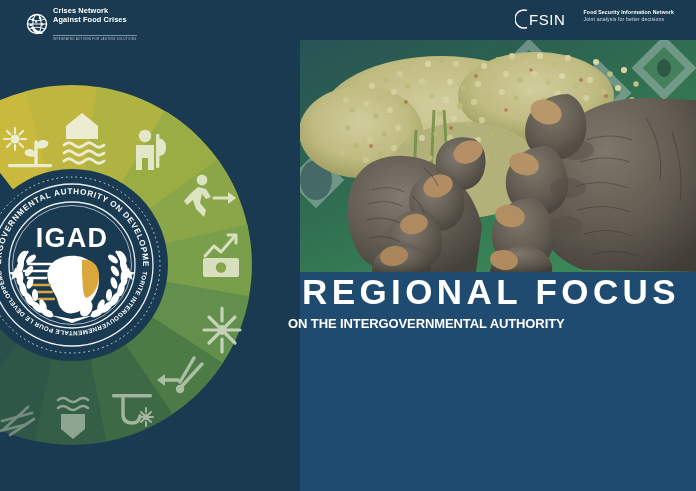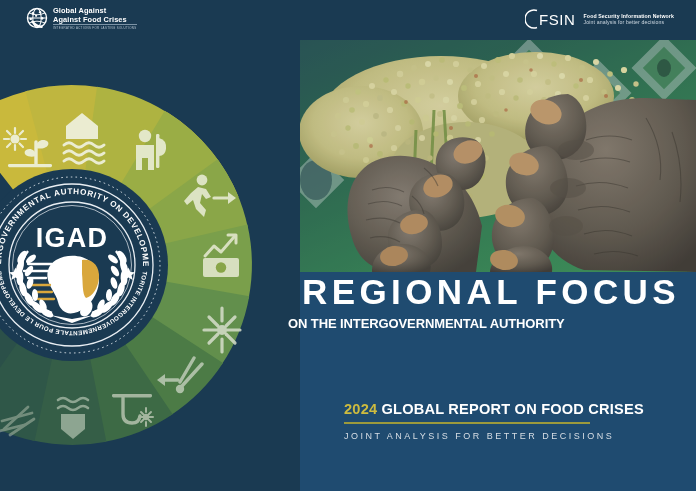--- a/index.html
+++ b/index.html
@@ -7,24 +7,24 @@
 
   .cover{position:relative;width:696px;height:491px;overflow:hidden;background:#1f4b70;}
 
   
   .header{position:absolute;left:0;top:0;width:696px;height:40px;background:#1a3a52;z-index:40;}
   .gnafc-logo{position:absolute;left:26px;top:7px;display:flex;align-items:center;gap:5px;}
   .gnafc-globe{width:22px;height:22px;flex:0 0 22px;}
   .gnafc-txt{display:flex;flex-direction:column;line-height:1;}
   .gnafc-l1{font-size:7.4px;font-weight:bold;color:#ffffff;letter-spacing:.1px;}
   .gnafc-l2{font-size:7.4px;font-weight:bold;color:#ffffff;letter-spacing:.1px;margin-top:1.5px;
-            border-bottom:.7px solid #7d94a6;padding-bottom:1px;}
+            border-bottom:.7px solid #7d94a6;padding-bottom:12px;}
   .gnafc-l3{font-size:2.9px;color:#b8c6d2;letter-spacing:.35px;margin-top:1.6px;}
 
-  .fsin-logo{position:absolute;right:22px;top:9px;display:flex;align-items:center;gap:8px;}
+  .fsin-logo{position:absolute;right:22px;top:9px;display:flex;align-items:flex-start;gap:18px;}
   .fsin-mark{display:flex;align-items:center;}
   .fsin-word{font-size:15px;font-weight:normal;color:#ffffff;letter-spacing:.6px;}
   .fsin-txt{display:flex;flex-direction:column;line-height:1.25;}
   .fsin-l1{font-size:5.2px;font-weight:bold;color:#ffffff;letter-spacing:.12px;}
   .fsin-l2{font-size:5.2px;color:#ced9e2;letter-spacing:.12px;}
 
   
   .photo{position:absolute;left:176px;top:40px;width:520px;height:232px;overflow:hidden;z-index:5;}
   .photo svg{display:block;}
 
@@ -607,21 +607,21 @@
         <path d="M7,16 q4,5 10,5.6" fill="none" stroke="#ffffff" stroke-width="2.6" stroke-linecap="round"></path>
         <g fill="#ffffff">
           <circle cx="7.6" cy="7" r="1.5"></circle>
             <circle cx="15.4" cy="5.6" r="1.3"></circle>
           <circle cx="5.2" cy="13" r="1.3"></circle>
             <circle cx="17.6" cy="12.4" r="1.4"></circle>
           <circle cx="11" cy="9.6" r="1.2"></circle>
         </g>
       </svg>
       <div class="gnafc-txt">
-        <div class="gnafc-l1">Global Against</div>
+        <div class="gnafc-l1">Crises Network</div>
         <div class="gnafc-l2">Against Food Crises</div>
         <div class="gnafc-l3">INTEGRATED ACTIONS FOR LASTING SOLUTIONS</div>
       </div>
     </div>
 
     <div class="fsin-logo">
       <div class="fsin-mark">
         <svg width="14" height="20" viewBox="0 0 14 20">
           <path d="M12,1.5 A 9,9 0 1,0 12,18.5" fill="none" stroke="#ffffff" stroke-width="1.5"></path>
         </svg>
@@ -632,21 +632,14 @@
         <div class="fsin-l2">Joint analysis for better decisions</div>
       </div>
     </div>
   </div>
 
   <div class="titleblock">
     <div class="t-main">REGIONAL FOCUS</div>
     <div class="t-sub1">ON THE INTERGOVERNMENTAL AUTHORITY</div>
   </div>
 
-  <div class="grfcblock">
-    <div class="grfc-line">
-      <span class="grfc-year">2024</span><span class="grfc-rest"> GLOBAL REPORT ON FOOD CRISES</span>
-    </div>
-    <div class="grfc-rule"></div>
-    <div class="grfc-tag">JOINT ANALYSIS FOR BETTER DECISIONS</div>
-  </div>
 
 </div>
 
 </body></html>

